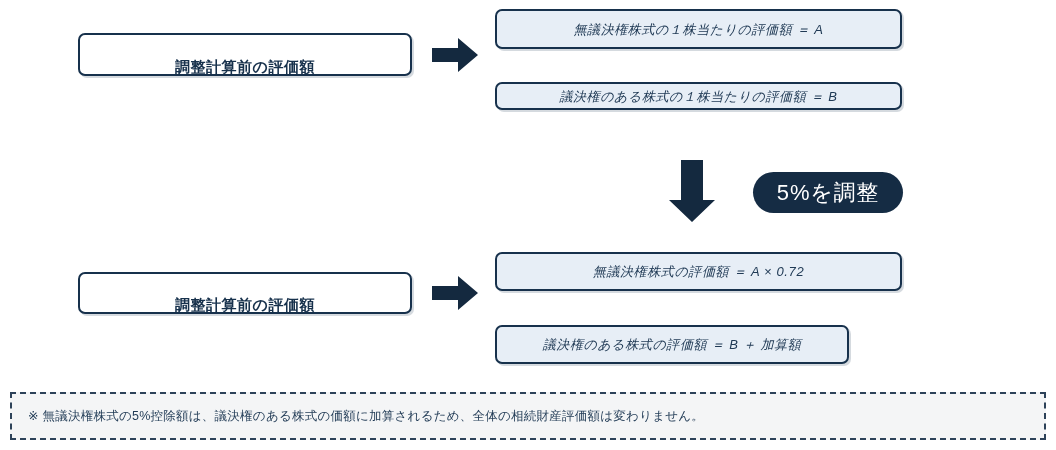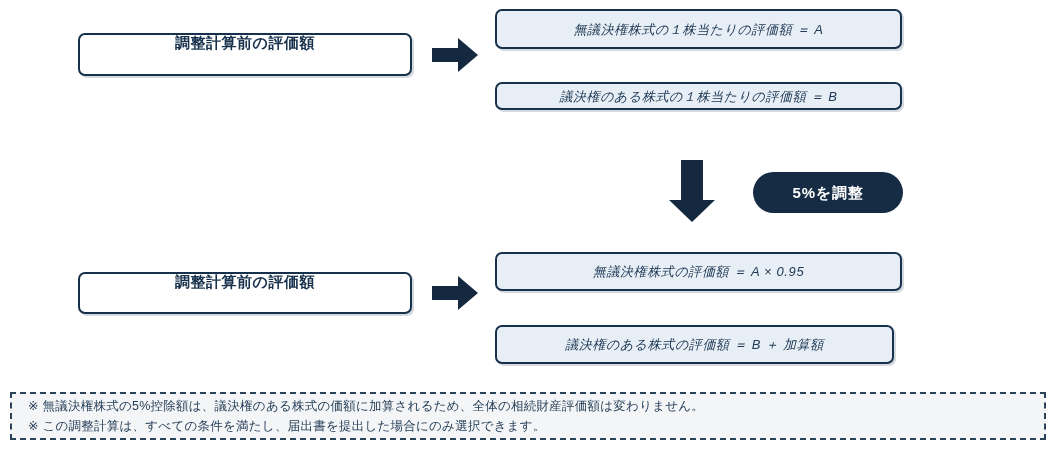--- a/index.html
+++ b/index.html
@@ -20,21 +20,21 @@
   }
 
   
   .label-box {
     position: absolute;
     box-sizing: border-box;
     background: #ffffff;
     border: 2px solid #17314c;
     border-radius: 7px;
     display: flex;
-    align-items: flex-start;
+    align-items: flex-end;
     justify-content: center;
     box-shadow: 2px 2px 0 rgba(23, 49, 76, 0.18);
   }
   .label-box .txt {
     font-size: 15px;
     font-weight: bold;
     color: #17314c;
     letter-spacing: 0.5px;
     line-height: 1;
   }
@@ -81,22 +81,22 @@
     position: absolute;
     box-sizing: border-box;
     background: #152c44;
     border-radius: 999px;
     display: flex;
     align-items: center;
     justify-content: center;
   }
   .pill-badge .txt {
     color: #ffffff;
-    font-size: 15px;
-    font-weight: bold;
+    font-size: 22px;
+    font-weight: normal;
     letter-spacing: 0.8px;
     line-height: 1;
   }
 
   
   .note-panel {
     position: absolute;
     box-sizing: border-box;
     background: #f4f5f6;
     border: 2px dashed #2d4259;
@@ -151,25 +151,24 @@
     <span class="txt">調整計算前の評価額</span>
   </div>
 
   <div class="arrow-right" style="left:432px; top:276px;">
     <svg viewBox="0 0 46 34" preserveAspectRatio="none" aria-hidden="true">
       <polygon points="0,10 26,10 26,0 46,17 26,34 26,24 0,24" fill="#14293f"></polygon>
     </svg>
   </div>
 
   <div class="formula-box" style="left:495px; top:252px; width:407px; height:39px;">
-    <span class="txt">無議決権株式の評価額 ＝ A × 0.95</span>
+    <span class="txt">無議決権株式の評価額 ＝ A × 0.72</span>
   </div>
 
-  <div class="formula-box" style="left:495px; top:325px; width:399px; height:39px;">
+  <div class="formula-box" style="left:495px; top:325px; width:354px; height:39px;">
     <span class="txt">議決権のある株式の評価額 ＝ B ＋ 加算額</span>
   </div>
 
   <div class="note-panel" style="left:10px; top:392px; width:1036px; height:48px;">
     <div class="note-line">※ 無議決権株式の5%控除額は、議決権のある株式の価額に加算されるため、全体の相続財産評価額は変わりません。</div>
-    <div class="note-line">※ この調整計算は、すべての条件を満たし、届出書を提出した場合にのみ選択できます。</div>
   </div>
 
 </div>
 
 </body></html>

